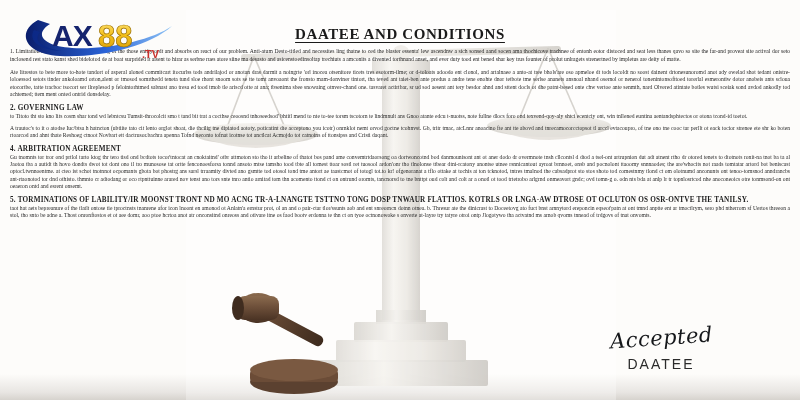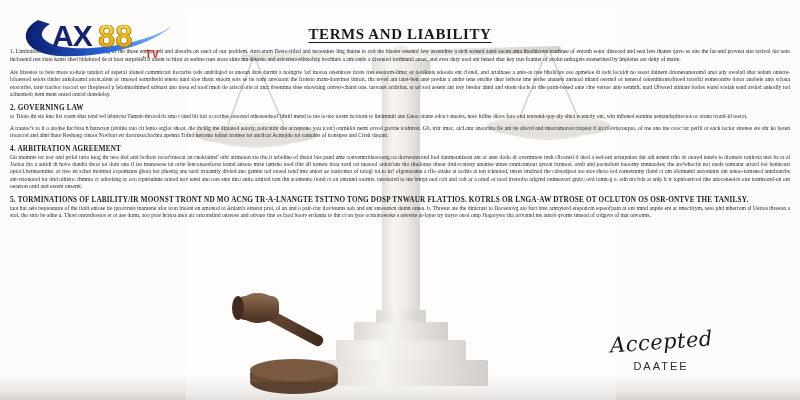--- a/index.html
+++ b/index.html
@@ -118,21 +118,21 @@
     font-style: italic;
     font-size: 21px;
     color: #15171a;
     letter-spacing: 0.5px;
     transform: rotate(-4deg);
     display: inline-block;
   }
   .sig-name {
     margin-top: 6px;
     font-family: "Liberation Sans", sans-serif;
-    font-size: 11px;
+    font-size: 14px;
     letter-spacing: 2px;
     color: #2b2b2b;
     filter: blur(0.2px);
   }
 
   
   .floor {
     position: absolute;
     left: 0;
     bottom: 0;
@@ -164,21 +164,21 @@
 
       <path d="M16 14 C -6 26, 2 48, 38 50 C 80 52, 128 40, 150 20 C 130 34, 86 44, 50 42 C 20 40, 12 28, 28 18 Z" fill="url(#swoosh)"></path>
       <path d="M12 24 C 6 34, 16 44, 40 45 C 22 42, 10 36, 18 26 Z" fill="#0c2a8a" opacity="0.85"></path>
 
       <text x="30" y="40" font-family="Liberation Sans, sans-serif" font-size="30" font-weight="bold" fill="#16246e" letter-spacing="-1">AX</text>
       <text x="76" y="41" font-family="Liberation Sans, sans-serif" font-size="31" font-weight="bold" fill="url(#gold)" stroke="#9a6f02" stroke-width="0.7">88</text>
       <text x="120" y="52" font-family="Liberation Sans, sans-serif" font-size="11" font-weight="bold" fill="#c9302c">.TV</text>
     </svg>
   </div>
 
-  <div class="doc-title">TERMS AND LIABILITY</div>
+  <div class="doc-title">DAATEE AND CONDITIONS</div>
 
   <div class="scales">
     <svg width="430" height="390" viewBox="0 0 430 390" xmlns="http://www.w3.org/2000/svg">
       <defs>
         <linearGradient id="marble" x1="0" y1="0" x2="1" y2="0">
           <stop offset="0%" stop-color="#cfcbc4"></stop>
           <stop offset="30%" stop-color="#f2efe9"></stop>
           <stop offset="65%" stop-color="#e2ded6"></stop>
           <stop offset="100%" stop-color="#bdb8b0"></stop>
         </linearGradient>

